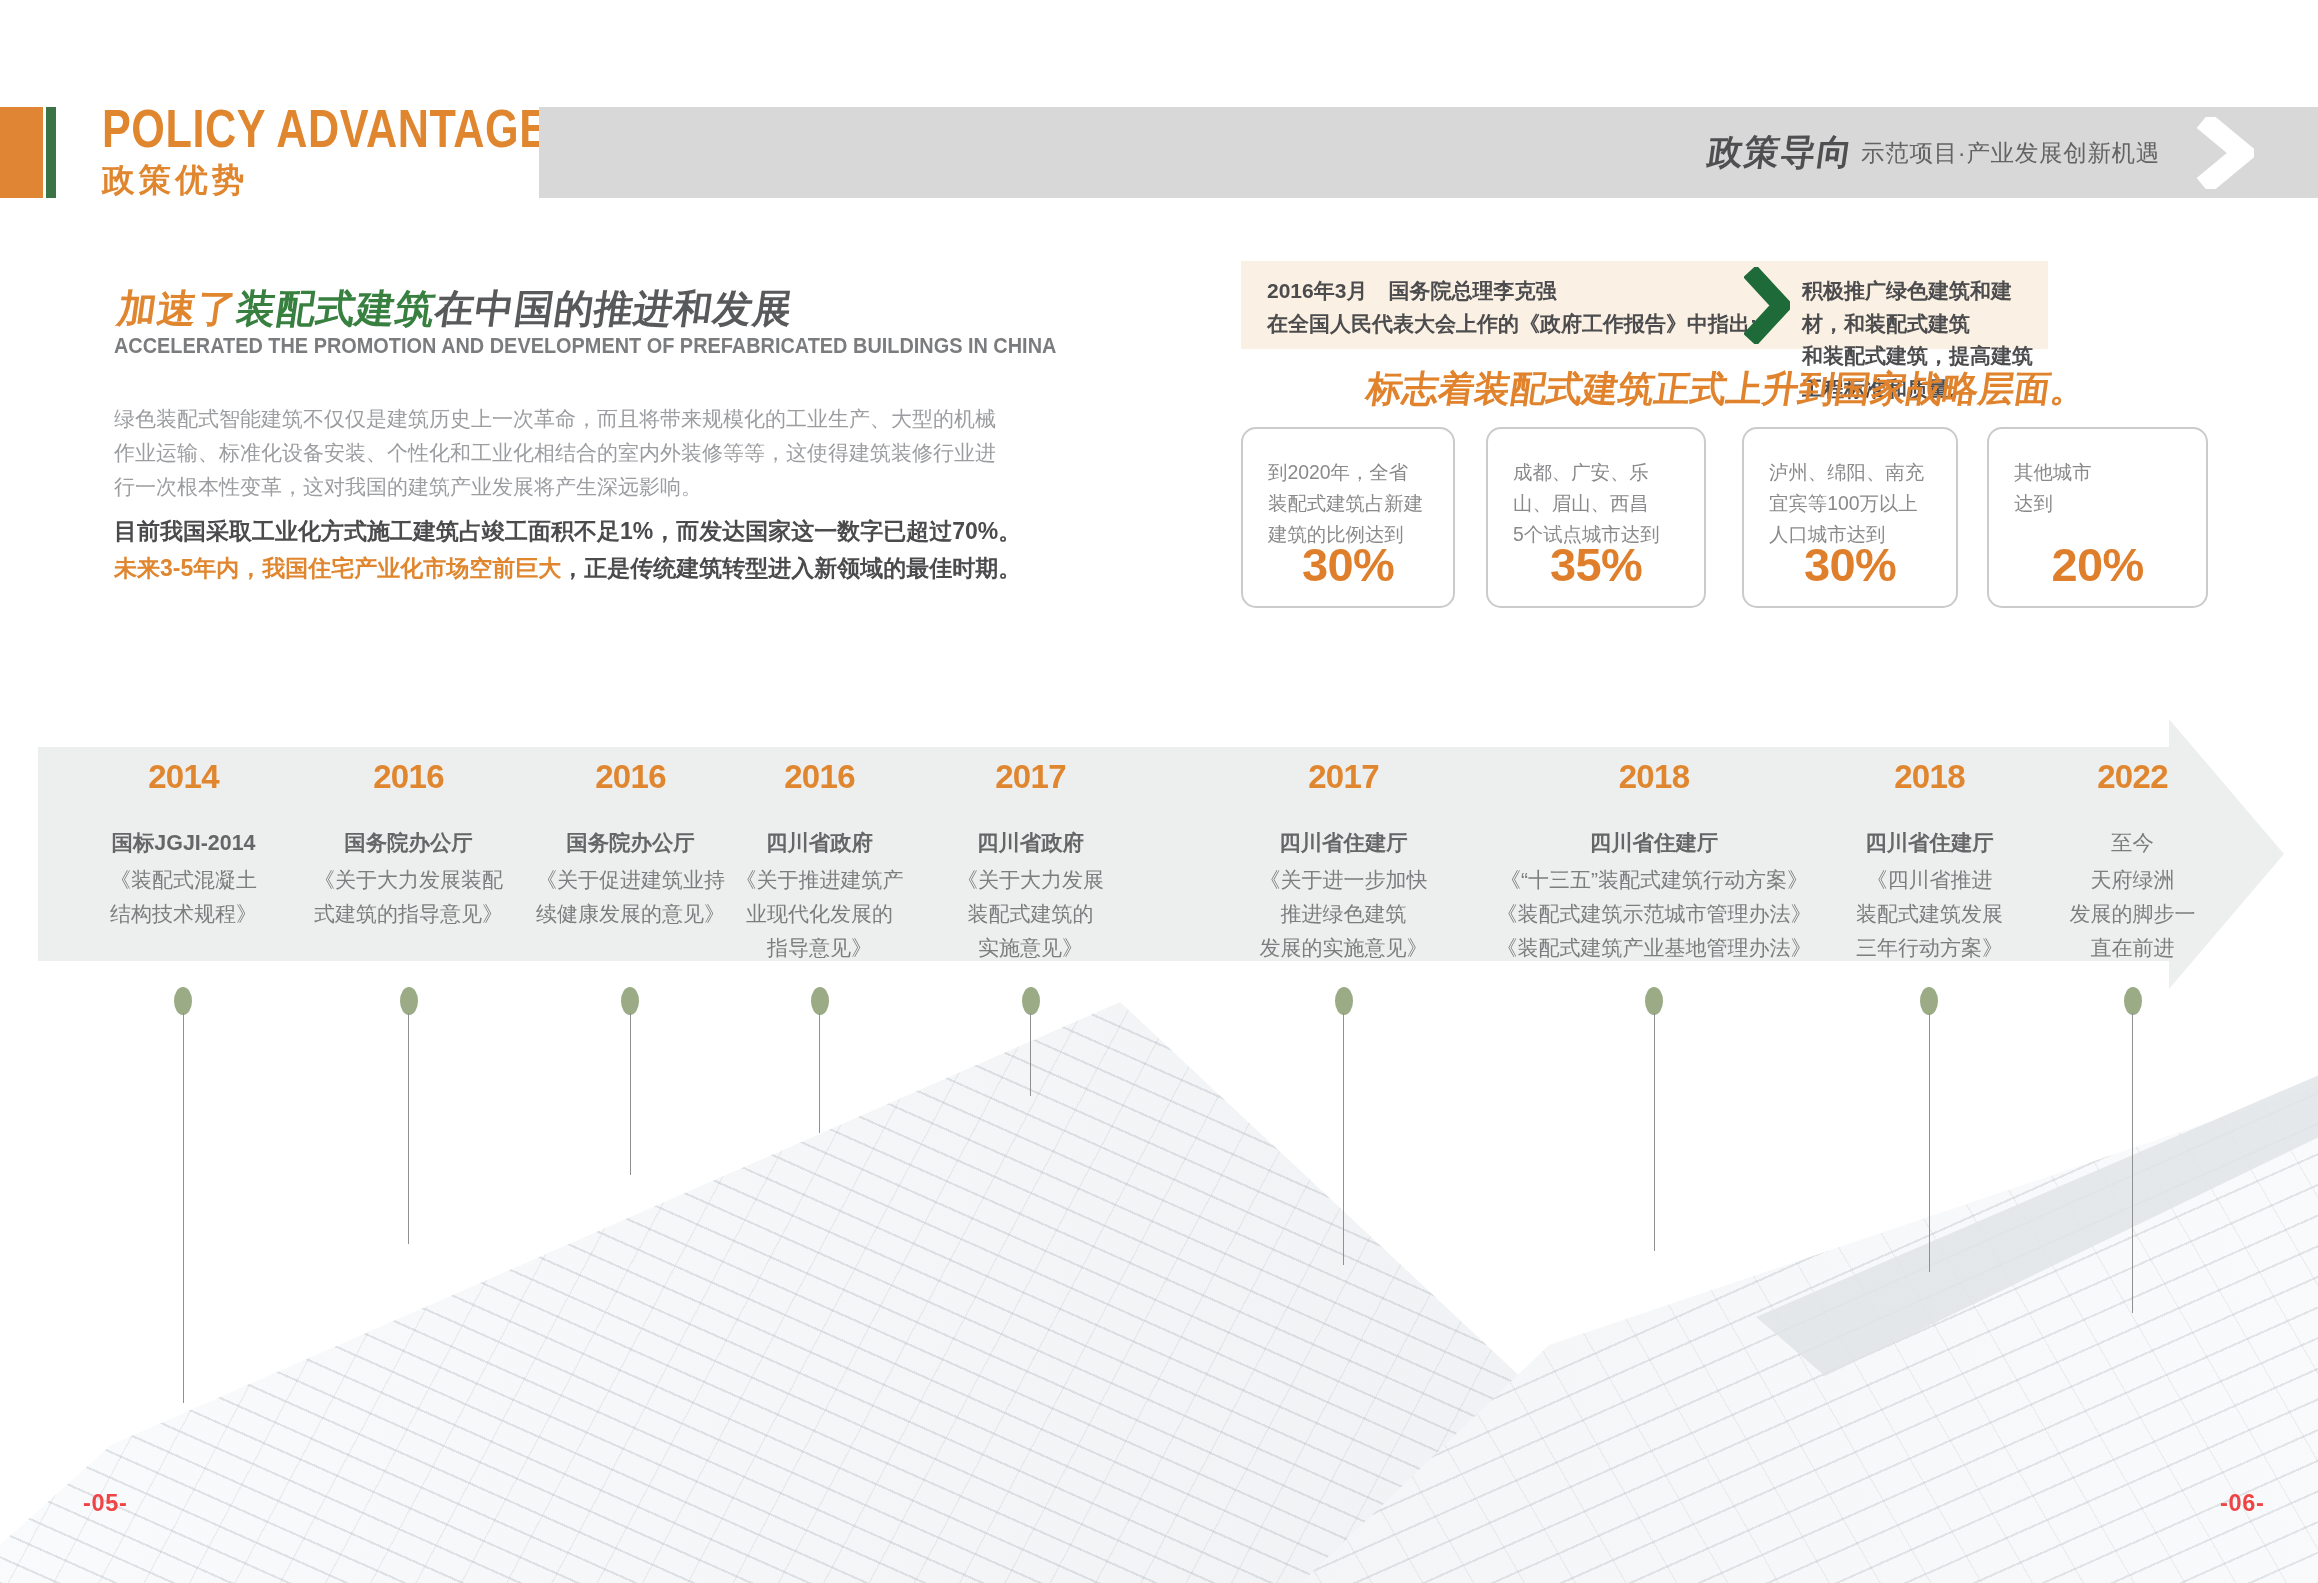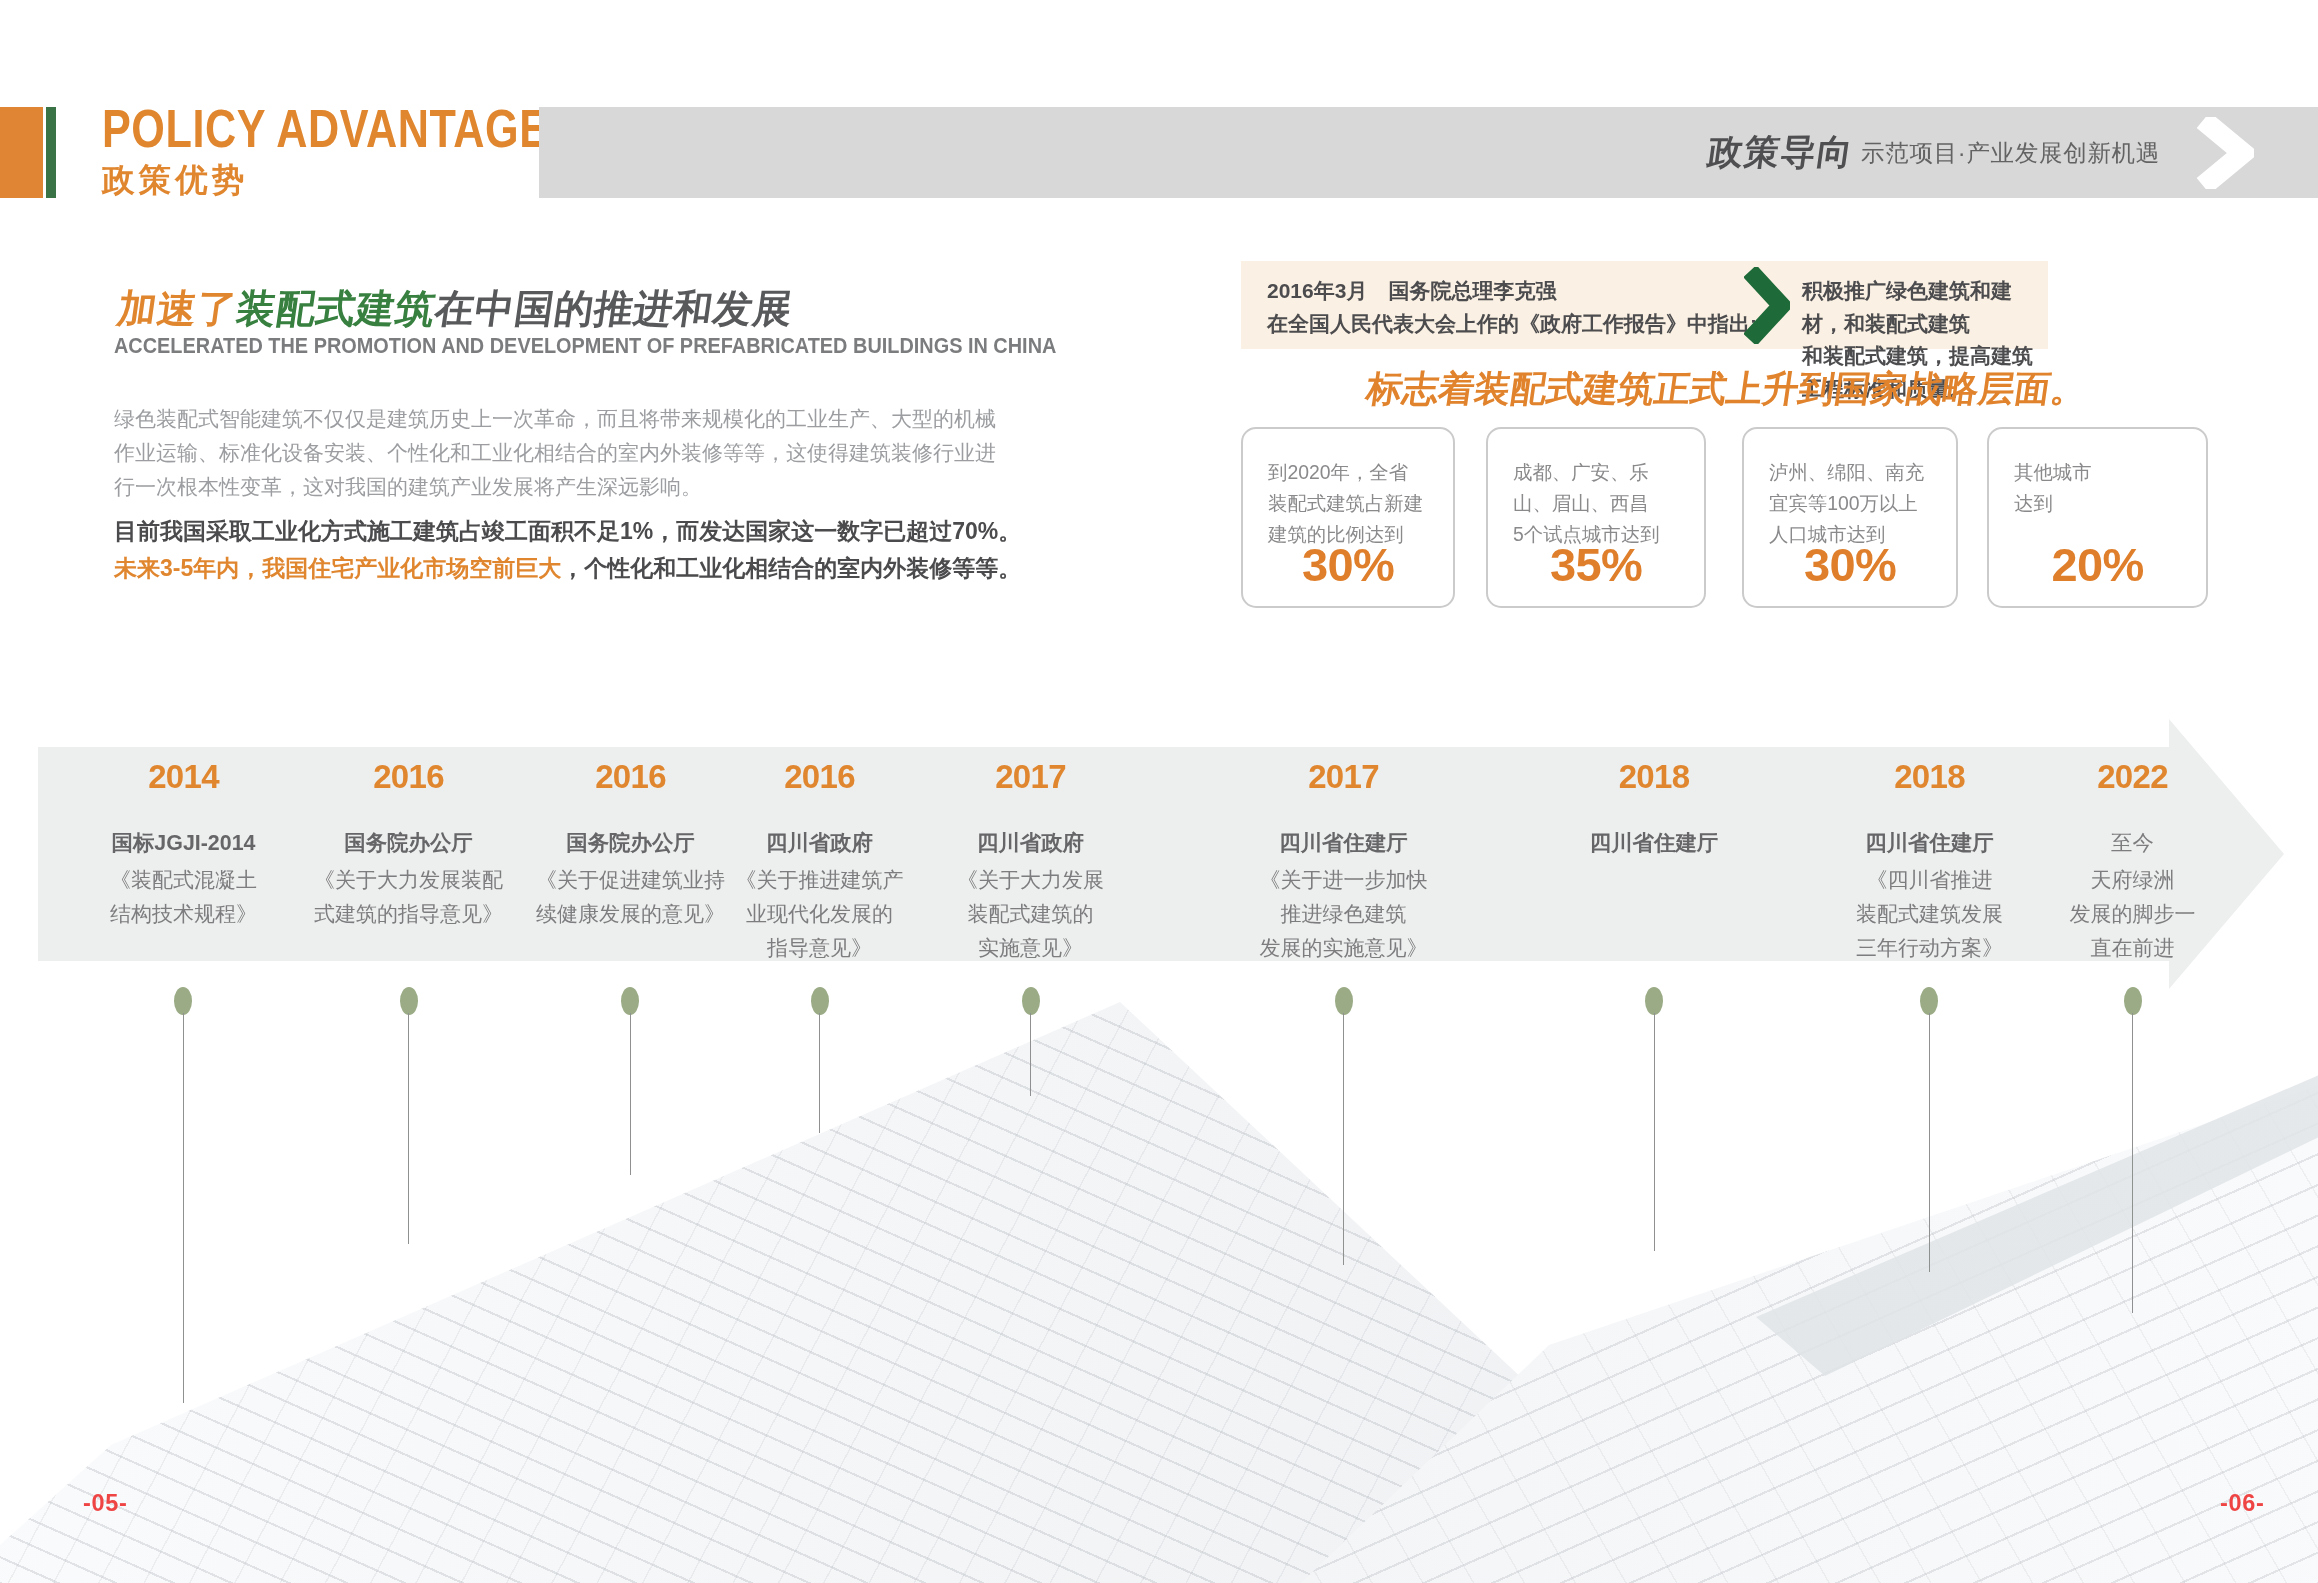--- a/index.html
+++ b/index.html
@@ -116,21 +116,21 @@
     <span class="p1">加速了</span><span class="p2">装配式建筑</span><span class="p3">在中国的推进和发展</span>
   </div>
   <div class="abs sec-head-en">ACCELERATED THE PROMOTION AND DEVELOPMENT OF PREFABRICATED BUILDINGS IN CHINA</div>
 
   <div class="abs para1 pre">绿色装配式智能建筑不仅仅是建筑历史上一次革命，而且将带来规模化的工业生产、大型的机械
 作业运输、标准化设备安装、个性化和工业化相结合的室内外装修等等，这使得建筑装修行业进
 行一次根本性变革，这对我国的建筑产业发展将产生深远影响。</div>
 
   <div class="abs para2">
     <span>目前我国采取工业化方式施工建筑占竣工面积不足1%，而发达国家这一数字已超过70%。</span><br>
-    <span class="hl">未来3-5年内，我国住宅产业化市场空前巨大</span><span>，个性化和工业化相结合的室内外装修等等。</span>
+    <span class="hl">未来3-5年内，我国住宅产业化市场空前巨大</span><span>，正是传统建筑转型进入新领域的最佳时期。</span>
   </div>
 
   <div class="abs quote-box">
     <div class="quote-src">
       <span>2016年3月　国务院总理李克强</span><br>
       <span>在全国人民代表大会上作的《政府工作报告》中指出:</span>
     </div>
     <span class="quote-chev">
       <svg width="46" height="77" viewBox="0 0 66 112">
         <polyline points="8,6 54,56 8,106" fill="none" stroke="#1E6B39" stroke-width="26"></polyline>
@@ -203,20 +203,23 @@
   <div class="tcol" style="left:1219px;width:249px;">
     <div class="tyear">2017</div>
     <div class="torg">四川省住建厅</div>
     <div class="tdocs pre">《关于进一步加快
 推进绿色建筑
 发展的实施意见》</div>
   </div>
   <div class="tcol" style="left:1471px;width:366px;">
     <div class="tyear">2018</div>
     <div class="torg">四川省住建厅</div>
+    <div class="tdocs pre">《“十三五”装配式建筑行动方案》
+《装配式建筑示范城市管理办法》
+《装配式建筑产业基地管理办法》</div>
   </div>
   <div class="tcol" style="left:1805px;width:249px;">
     <div class="tyear">2018</div>
     <div class="torg">四川省住建厅</div>
     <div class="tdocs pre">《四川省推进
 装配式建筑发展
 三年行动方案》</div>
   </div>
   <div class="tcol" style="left:2008px;width:249px;">
     <div class="tyear">2022</div>

